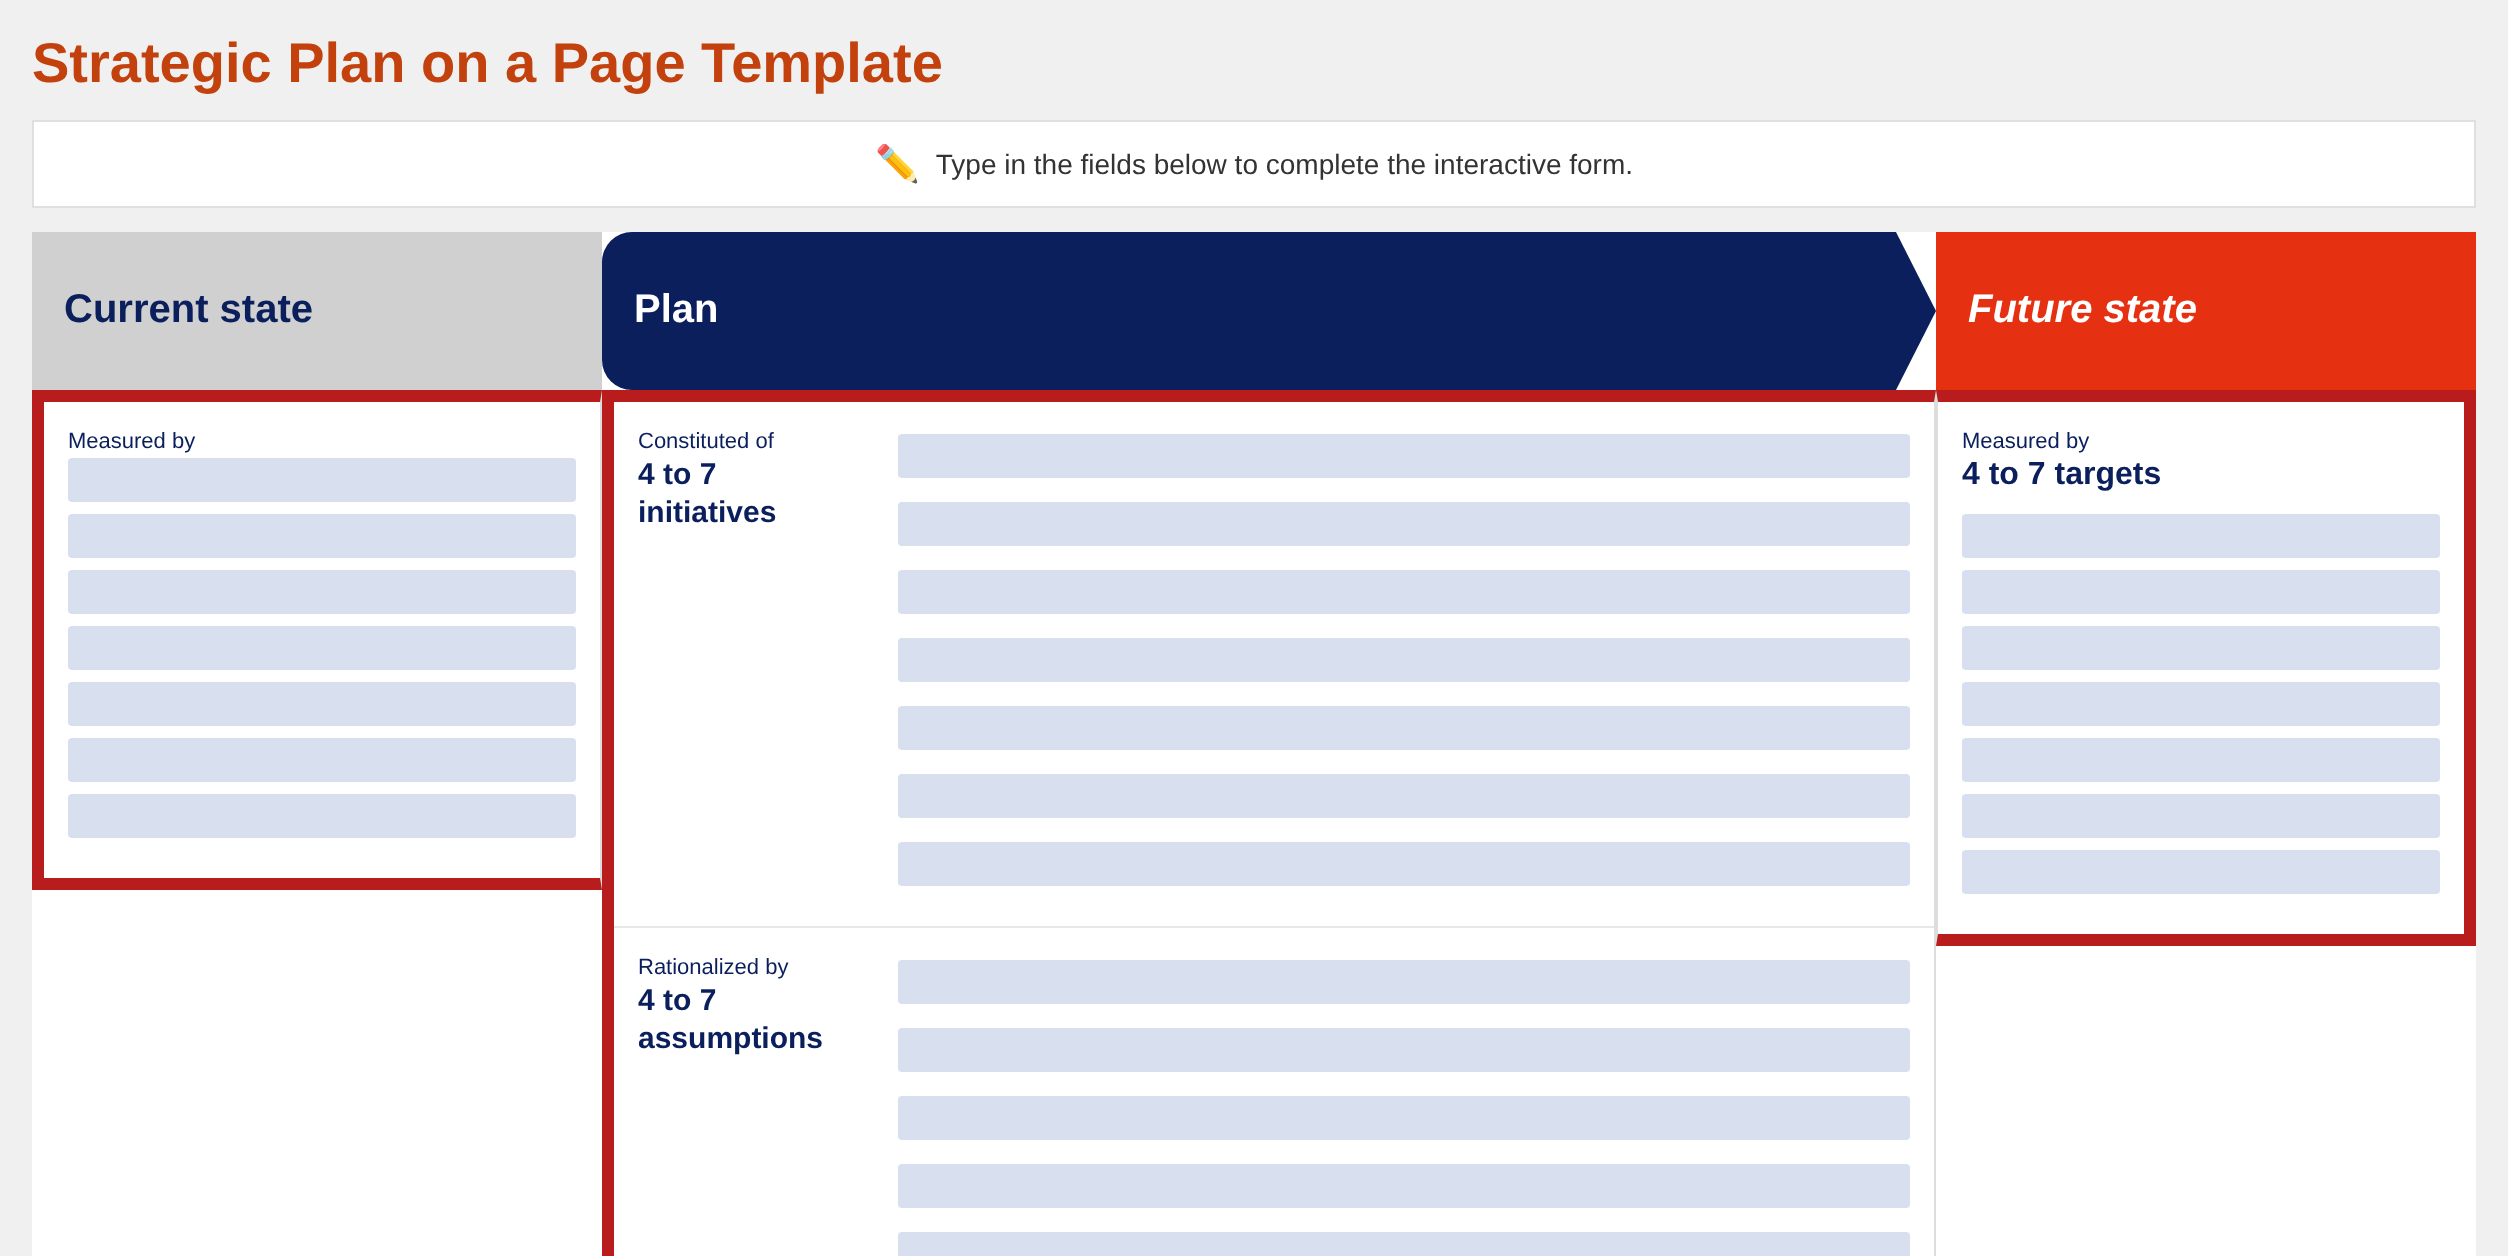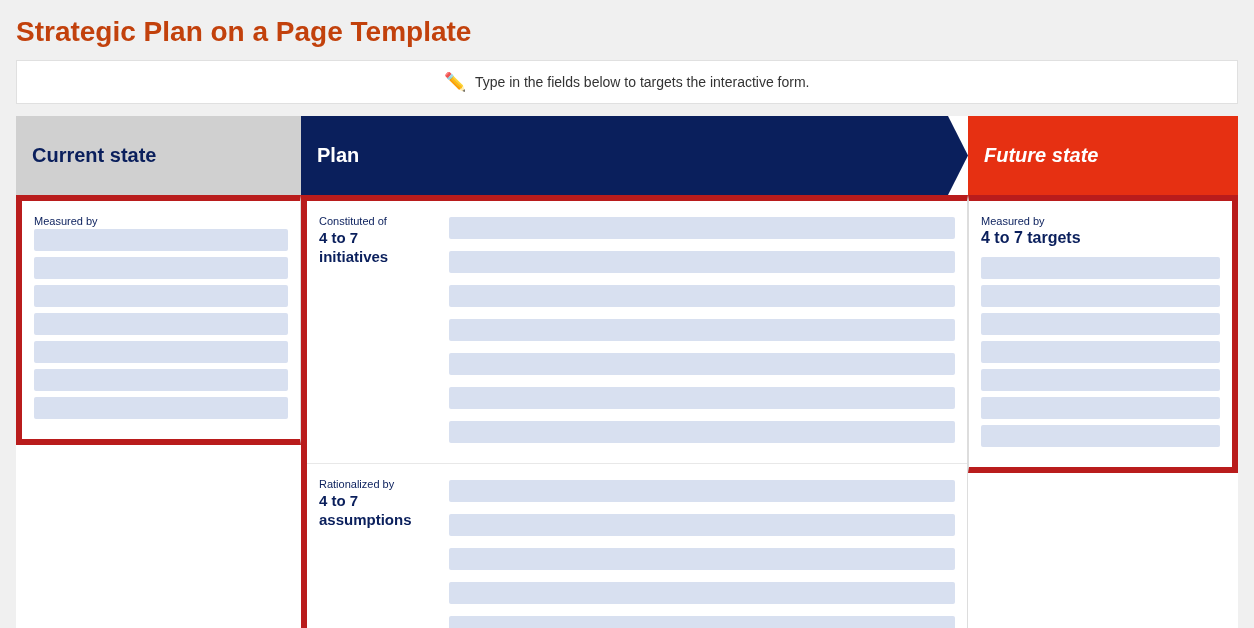--- a/index.html
+++ b/index.html
@@ -55,20 +55,21 @@
     .col-header-current {
       background: #d0d0d0;
       color: #0a1f5c;
     }
 
     .col-header-plan {
       background: #0a1f5c;
       color: #ffffff;
       position: relative;
       clip-path: polygon(0 0, calc(100% - 20px) 0, 100% 50%, calc(100% - 20px) 100%, 0 100%);
+      border-radius: 15px;
     }
 
     .col-header-future {
       background: #e63012;
       color: #ffffff;
       font-style: italic;
     }
 
     
     .col-body {
@@ -143,21 +144,21 @@
       padding-top: 2px;
     }
   </style>
 </head>
 <body>
 
 <h1 class="page-title">Strategic Plan on a Page Template</h1>
 
 <div class="notice-bar">
   <span class="edit-icon">✏️</span>
-  <span class="notice-text">Type in the fields below to targets the interactive form.</span>
+  <span class="notice-text">Type in the fields below to complete the interactive form.</span>
 </div>
 
 <div class="main-grid">
 
   <div>
     <div class="col-header col-header-current">Current state</div>
     <div class="col-body col-body-current">
       <div class="metric-label">Measured by</div>
       <div>
         <div class="input-row"></div>

